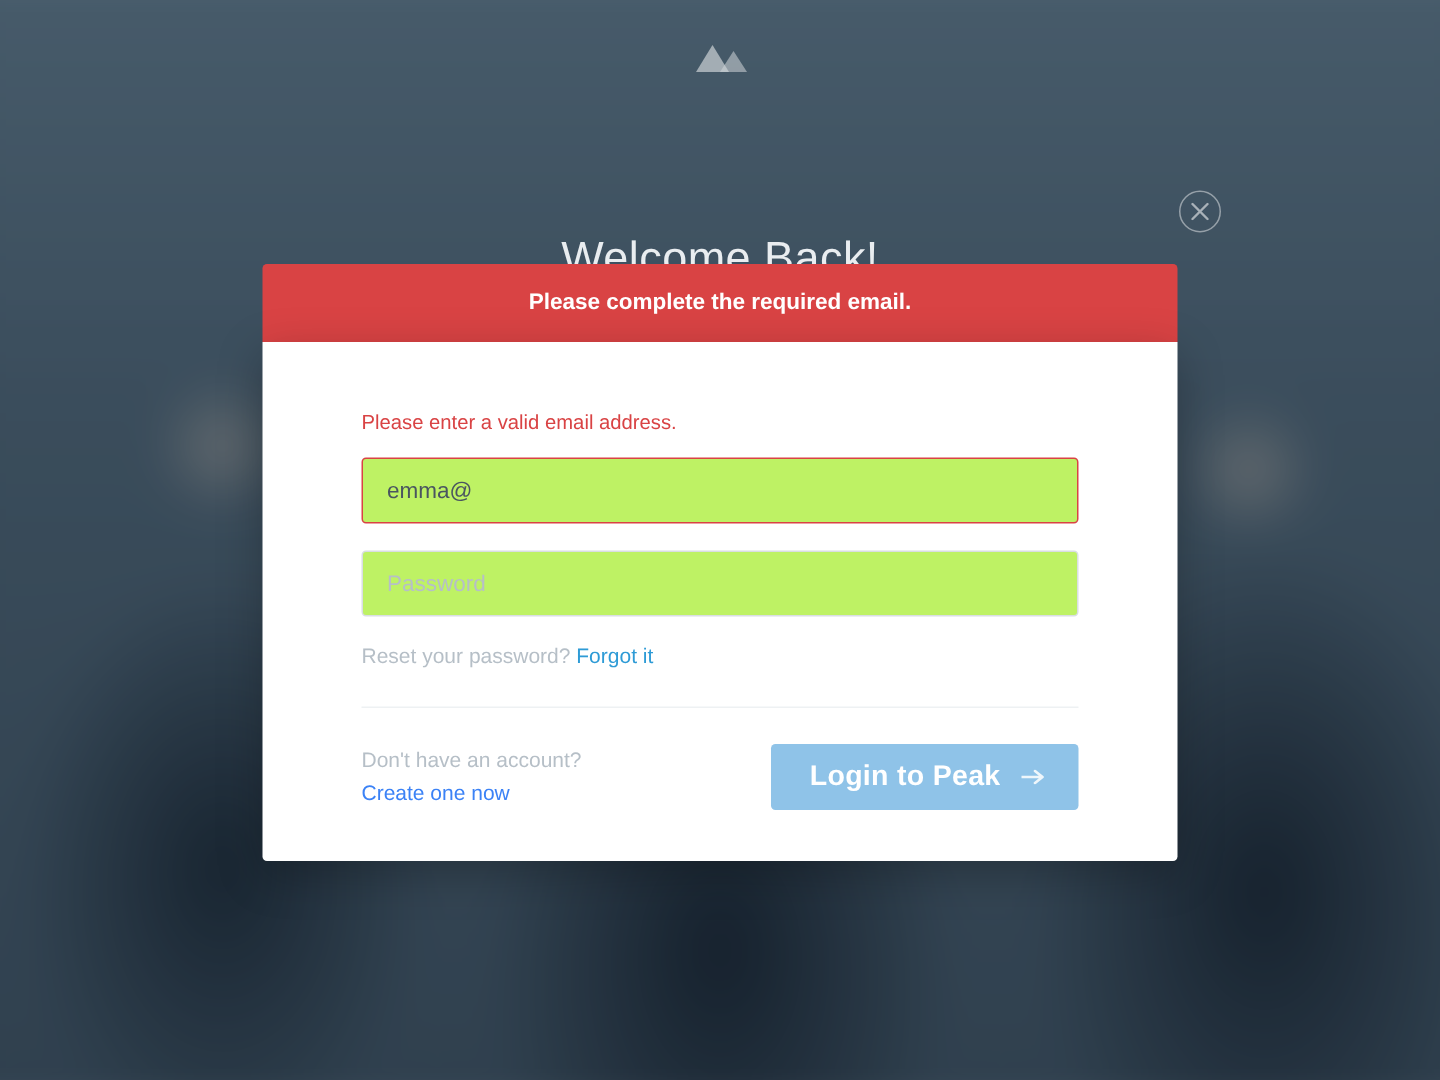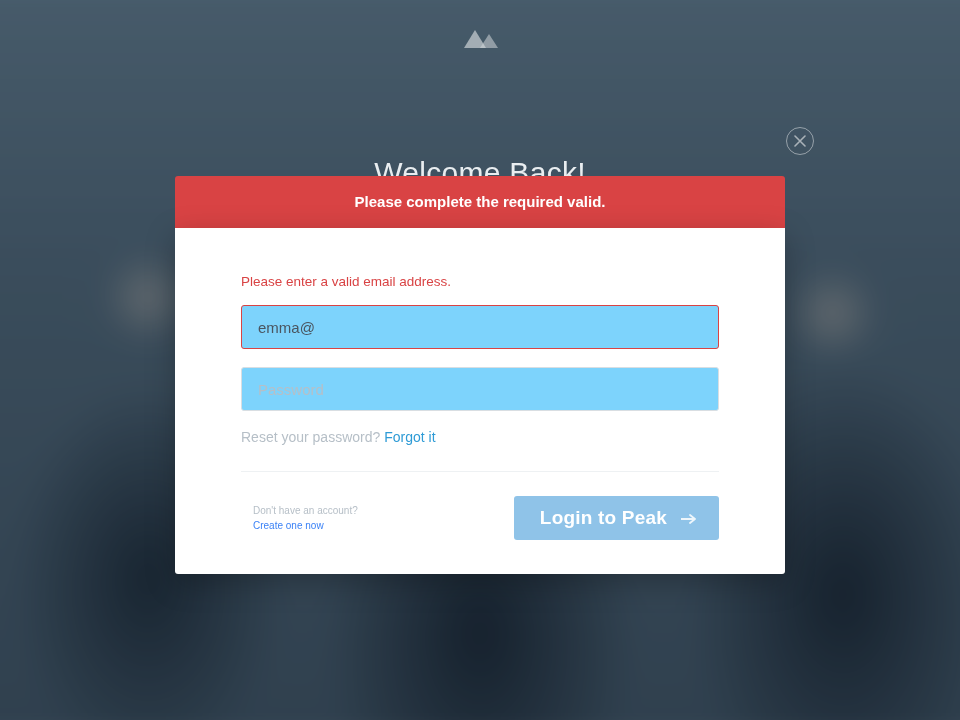--- a/index.html
+++ b/index.html
@@ -47,29 +47,29 @@
   }
   .card {
     background:#fff; border-radius:0 0 3px 3px;
     padding:46px 66px 34px 66px;
     box-shadow:0 8px 30px rgba(0,0,0,0.25);
   }
   .field-err { color:#d94344; font-size:13.5px; margin-bottom:16px; }
   .input {
     width:100%; height:44px; border:1px solid #d9dee2; border-radius:3px;
     padding:0 16px; font-size:15px; color:#4a5560; outline:none;
-    margin-bottom:18px; background:#7dd3fc;
+    margin-bottom:18px; background:#bef264;
   }
   .input::placeholder { color:#b6bfc7; }
   .input.err { border:1.6px solid #d94344; }
   .links { font-size:14px; color:#b6bfc7; }
   .links a { color:#2e9bd6; text-decoration:none; cursor:pointer; }
   .divider { height:1px; background:#eef1f3; margin:26px 0 24px 0; }
   .footer-row { display:flex; align-items:center; justify-content:space-between; }
-  .signup-block { font-size:10px; line-height:1.55;margin-left:12px; }
+  .signup-block { font-size:14px; line-height:1.55; }
   .signup-block .q { color:#b6bfc7; }
   .signup-block a { color:#3b82f6; text-decoration:none; cursor:pointer; }
   .login-btn {
     background:#8fc3e8; color:#fff; border:none; border-radius:3px;
     height:44px; padding:0 22px 0 26px; font-size:19px; font-weight:600;
     display:flex; align-items:center; gap:14px; cursor:pointer;
     letter-spacing:0.2px;
   }
   .login-btn .arrow { opacity:0.85; }
 </style>
@@ -90,21 +90,21 @@
 
   <h1 class="title">Welcome Back!</h1>
 
   <div class="close-btn">
     <svg width="12" height="12" viewBox="0 0 12 12">
       <path d="M1 1 L11 11 M11 1 L1 11" stroke="rgba(255,255,255,0.55)" stroke-width="1.6" stroke-linecap="round"></path>
     </svg>
   </div>
 
   <div class="modal">
-    <div class="alert">Please complete the required valid.</div>
+    <div class="alert">Please complete the required email.</div>
     <div class="card">
 
       <div class="field-err">Please enter a valid email address.</div>
 
       <input class="input err" type="text" value="emma@" style="">
 
       <input class="input" type="password" placeholder="Password" style="">
 
       <div class="links">
         <span>Reset your password? </span><a>Forgot it</a>

